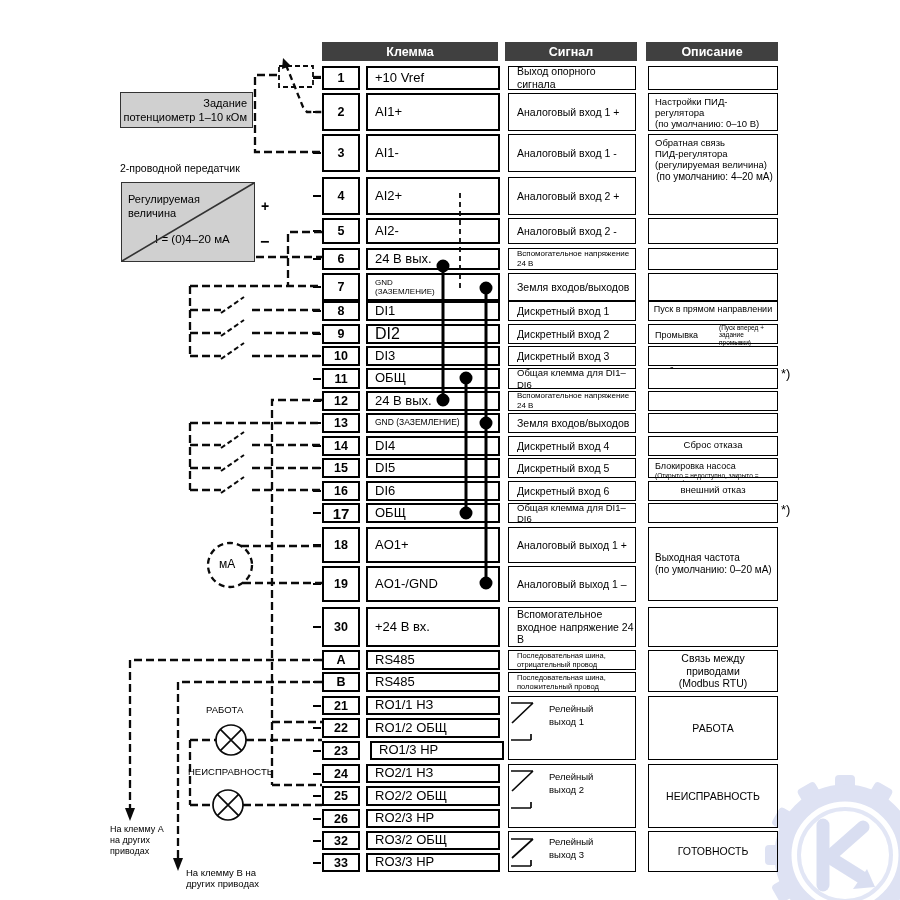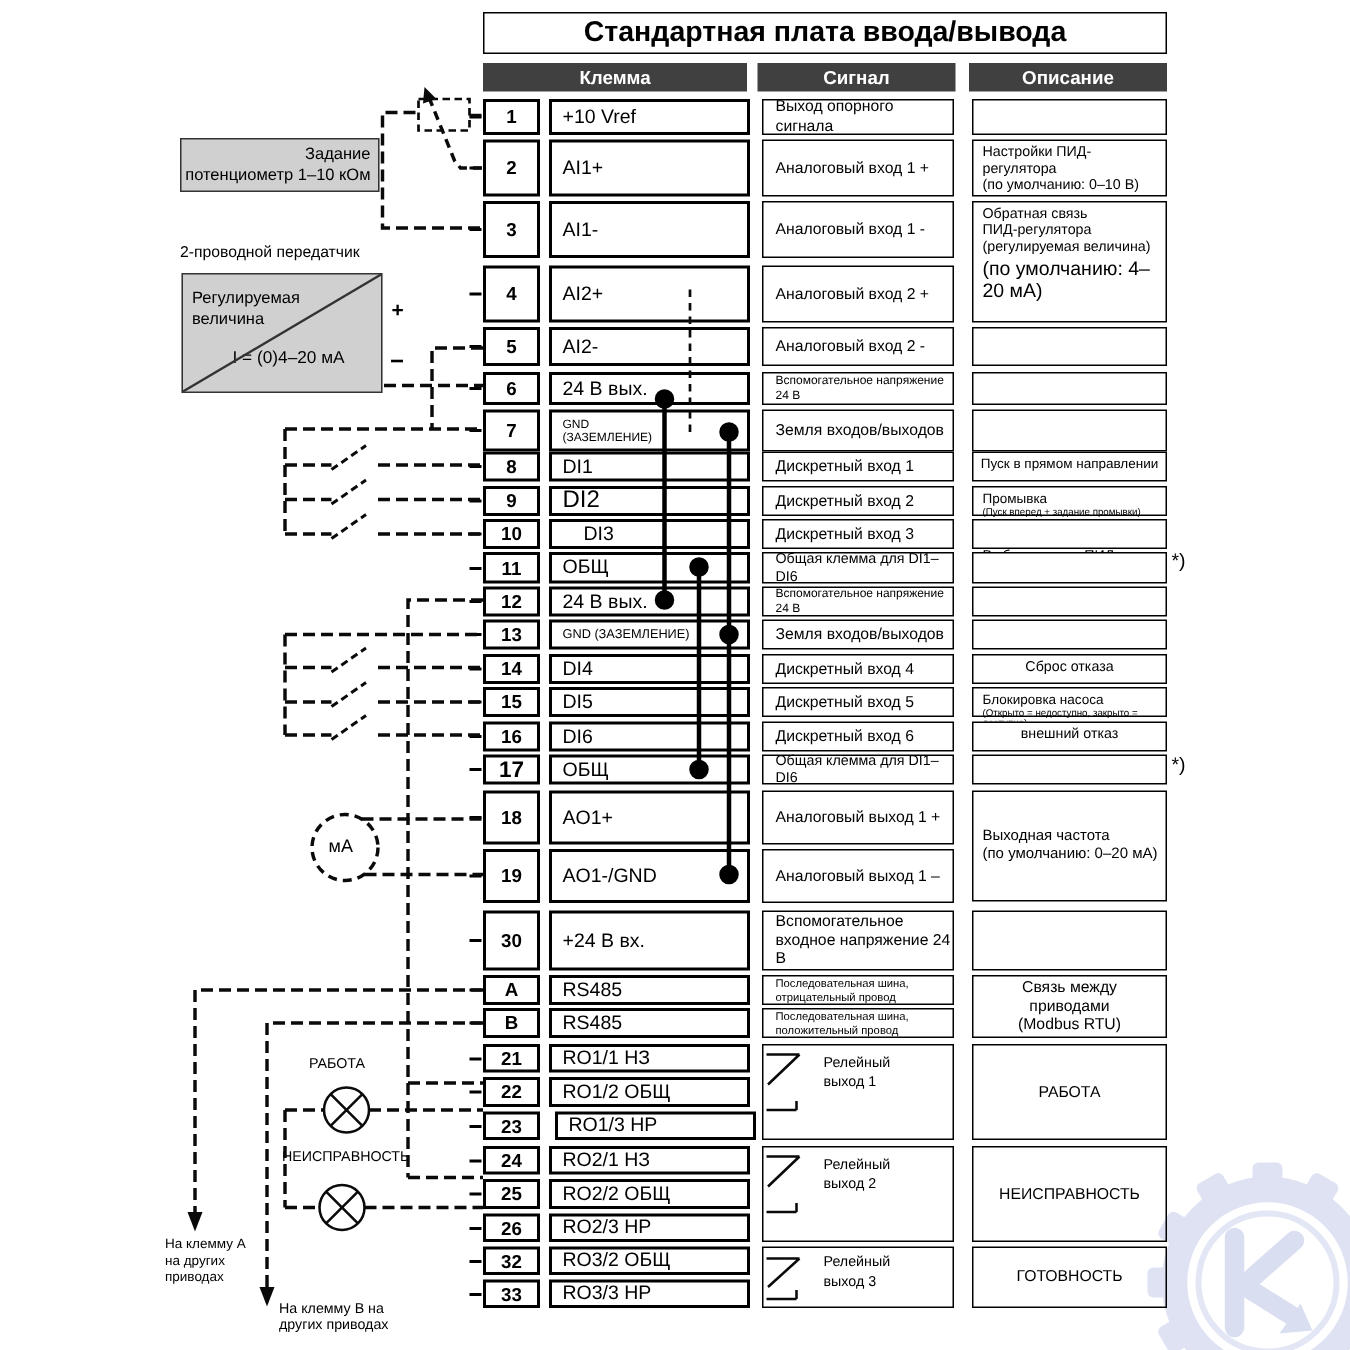--- a/index.html
+++ b/index.html
@@ -18,21 +18,20 @@
   .tick{position:absolute;background:#000;height:2.2px;width:8px;z-index:2;}
   .dline{line-height:1.18;width:100%;box-sizing:border-box;padding:0 3px;}
   svg.wires{position:absolute;left:0;top:0;z-index:5;pointer-events:none;}
   .wm{position:absolute;z-index:8;mix-blend-mode:multiply;opacity:.85;pointer-events:none;}
 </style>
 </head>
 <body>
 
 <div class="page">
 
-  <div class="box title-box ctr" style="left:322px;top:8px;width:456px;height:28px;">Стандартная плата ввода/вывода</div>
   <div class="box hdr ctr" style="left:322px;top:42px;width:176px;height:19px;border:none;">Клемма</div>
   <div class="box hdr ctr" style="left:505px;top:42px;width:132px;height:19px;border:none;">Сигнал</div>
   <div class="box hdr ctr" style="left:646px;top:42px;width:132px;height:19px;border:none;">Описание</div>
 
   <div id="cells">
       <div class="tick" style="left: 313px; top: 77px;"></div>
       <div class="box ctr" style="left: 322px; top: 66px; width: 38px; height: 24px; font-weight: bold; font-size: 12.5px;">1</div>
       <div class="box pre" style="left: 366px; top: 66px; width: 134px; height: 24px; font-size: 13px; padding-left: 7px; line-height: 1.15;">+10 Vref</div>
       <div class="tick" style="left: 313px; top: 111px;"></div>
       <div class="box ctr" style="left: 322px; top: 93px; width: 38px; height: 38px; font-weight: bold; font-size: 12.5px;">2</div>
@@ -54,21 +53,21 @@
       <div class="box pre" style="left: 366px; top: 273px; width: 134px; height: 28px; font-size: 8px; padding-left: 7px; line-height: 1.15;">GND
 (ЗАЗЕМЛЕНИЕ)</div>
       <div class="tick" style="left: 313px; top: 310px;"></div>
       <div class="box ctr" style="left: 322px; top: 301px; width: 38px; height: 20px; font-weight: bold; font-size: 12.5px;">8</div>
       <div class="box pre" style="left: 366px; top: 301px; width: 134px; height: 20px; font-size: 13px; padding-left: 7px; line-height: 1.15;">DI1</div>
       <div class="tick" style="left: 313px; top: 333px;"></div>
       <div class="box ctr" style="left: 322px; top: 324px; width: 38px; height: 20px; font-weight: bold; font-size: 12.5px;">9</div>
       <div class="box pre" style="left: 366px; top: 324px; width: 134px; height: 20px; font-size: 16px; padding-left: 7px; line-height: 1.15;">DI2</div>
       <div class="tick" style="left: 313px; top: 355px;"></div>
       <div class="box ctr" style="left: 322px; top: 346px; width: 38px; height: 20px; font-weight: bold; font-size: 12.5px;">10</div>
-      <div class="box pre" style="left: 366px; top: 346px; width: 134px; height: 20px; font-size: 13px; padding-left: 21px; line-height: 1.15;">DI3</div>
+      <div class="box pre" style="left: 366px; top: 346px; width: 134px; height: 20px; font-size: 13px; padding-left: 7px; line-height: 1.15;">DI3</div>
       <div class="tick" style="left: 313px; top: 377.5px;"></div>
       <div class="box ctr" style="left: 322px; top: 368px; width: 38px; height: 21px; font-weight: bold; font-size: 12.5px;">11</div>
       <div class="box pre" style="left: 366px; top: 368px; width: 134px; height: 21px; font-size: 13px; padding-left: 7px; line-height: 1.15;">ОБЩ</div>
       <div class="tick" style="left: 313px; top: 400px;"></div>
       <div class="box ctr" style="left: 322px; top: 391px; width: 38px; height: 20px; font-weight: bold; font-size: 12.5px;">12</div>
       <div class="box pre" style="left: 366px; top: 391px; width: 134px; height: 20px; font-size: 13px; padding-left: 7px; line-height: 1.15;">24 В вых.</div>
       <div class="tick" style="left: 313px; top: 422px;"></div>
       <div class="box ctr" style="left: 322px; top: 413px; width: 38px; height: 20px; font-weight: bold; font-size: 12.5px;">13</div>
       <div class="box pre" style="left: 366px; top: 413px; width: 134px; height: 20px; font-size: 8.5px; padding-left: 7px; line-height: 1.15;">GND (ЗАЗЕМЛЕНИЕ)</div>
       <div class="tick" style="left: 313px; top: 445px;"></div>
@@ -161,29 +160,29 @@
       </div>
       <div class="box thin" style="left: 648px; top: 66px; width: 130px; height: 24px; flex-direction: column; justify-content: flex-start; padding-top: 0px;"></div>
       <div class="box thin" style="left: 648px; top: 93px; width: 130px; height: 38px; flex-direction: column; justify-content: flex-start; padding-top: 2px;">
         <div class="dline" style="font-size: 9.5px; text-align: left; padding-left: 6px;">Настройки ПИД-регулятора</div>
         <div class="dline" style="font-size: 9.5px; text-align: left; padding-left: 6px;">(по умолчанию: 0–10 В)</div>
       </div>
       <div class="box thin" style="left: 648px; top: 134px; width: 130px; height: 81px; flex-direction: column; justify-content: flex-start; padding-top: 2px;">
         <div class="dline" style="font-size: 9.5px; text-align: left; padding-left: 6px;">Обратная связь</div>
         <div class="dline" style="font-size: 9.5px; text-align: left; padding-left: 6px;">ПИД-регулятора</div>
         <div class="dline" style="font-size: 9.5px; text-align: left; padding-left: 6px;">(регулируемая величина)</div>
-        <div class="dline" style="font-size: 13px; text-align: left; padding-left: 6px;">(по умолчанию: 4–20 мА)</div>
+        <div class="dline" style="font-size: 10px; text-align: center; padding-left: 6px;">(по умолчанию: 4–20 мА)</div>
       </div>
       <div class="box thin" style="left: 648px; top: 218px; width: 130px; height: 26px; flex-direction: column; justify-content: flex-start; padding-top: 0px;"></div>
       <div class="box thin" style="left: 648px; top: 248px; width: 130px; height: 22px; flex-direction: column; justify-content: flex-start; padding-top: 0px;"></div>
       <div class="box thin" style="left: 648px; top: 273px; width: 130px; height: 28px; flex-direction: column; justify-content: flex-start; padding-top: 0px;"></div>
       <div class="box thin" style="left: 648px; top: 301px; width: 130px; height: 20px; flex-direction: column; justify-content: flex-start; padding-top: 2px;">
         <div class="dline" style="font-size: 9px; text-align: center;">Пуск в прямом направлении</div>
       </div>
-      <div class="box thin" style="left: 648px; top: 324px; width: 130px; height: 20px; flex-direction: column; justify-content: flex-start; padding-top: 2px;">
+      <div class="box thin" style="left: 648px; top: 324px; width: 130px; height: 20px; flex-direction: row; justify-content: flex-start; padding-top: 2px;">
         <div class="dline" style="font-size: 9px; text-align: left; padding-left: 6px;">Промывка</div>
         <div class="dline" style="font-size: 6.5px; text-align: left; padding-left: 6px;">(Пуск вперед + задание промывки)</div>
       </div>
       <div class="box thin" style="left: 648px; top: 346px; width: 130px; height: 20px; flex-direction: column; justify-content: flex-start; padding-top: 2px;">
         <div class="dline" style="font-size: 9.5px; text-align: left; padding-left: 6px; margin-top: 16px;">Выбор уставки ПИД</div>
         <div class="dline" style="font-size: 6px; text-align: left; padding-left: 6px;">(Открыто = AI1, закрыто = Клавиатура SP1)</div>
       </div>
       <div class="box thin" style="left: 648px; top: 368px; width: 130px; height: 21px; flex-direction: column; justify-content: flex-start; padding-top: 0px;"></div>
       <div class="box thin" style="left: 648px; top: 391px; width: 130px; height: 20px; flex-direction: column; justify-content: flex-start; padding-top: 0px;"></div>
       <div class="box thin" style="left: 648px; top: 413px; width: 130px; height: 20px; flex-direction: column; justify-content: flex-start; padding-top: 0px;"></div>

